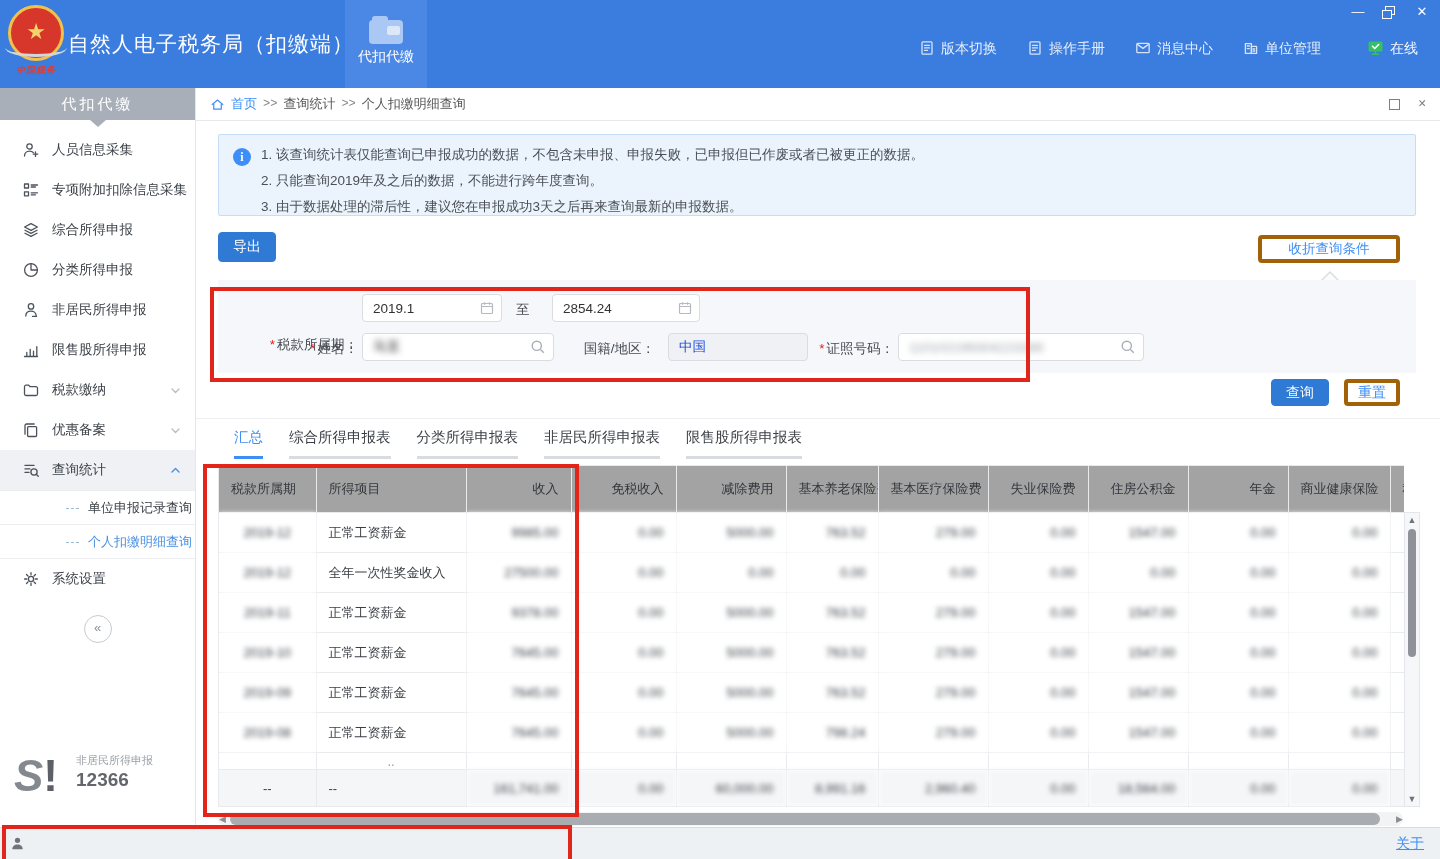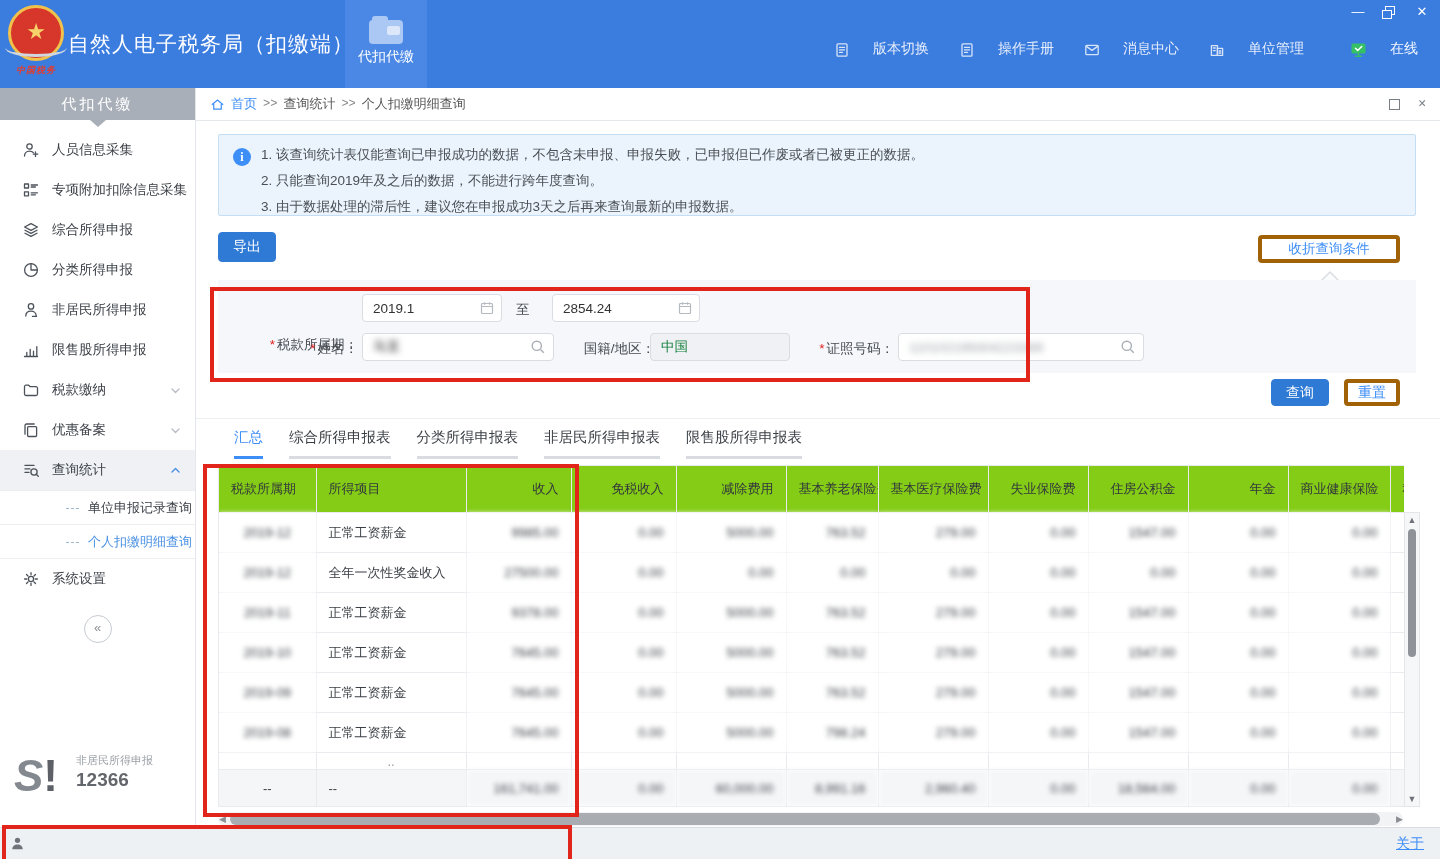--- a/index.html
+++ b/index.html
@@ -18,21 +18,21 @@
   .emblem .badge .wing{position:absolute;left:-6px;top:30px;width:62px;height:16px;border-bottom:3px solid #cfd6de;border-radius:50%;}
   .emblem .caption{margin-top:3px;text-align:center;font-size:9px;color:#e23c2e;font-weight:bold;font-style:italic;letter-spacing:1px;}
   .app-title{position:absolute;left:68px;top:30px;font-size:21px;color:#fff;letter-spacing:1px;}
   .nav-tab{position:absolute;left:345px;top:0;width:82px;height:88px;background:#4b88e5;text-align:center;cursor:pointer;}
   .nav-tab .wallet{margin:16px auto 4px;width:34px;height:28px;position:relative;}
   .nav-tab .wallet .body{position:absolute;inset:4px 0 0 0;background:#aac8f3;border-radius:4px;}
   .nav-tab .wallet .flap{position:absolute;left:3px;top:0;width:16px;height:8px;background:#aac8f3;border-radius:3px 3px 0 0;}
   .nav-tab .wallet .card{position:absolute;right:3px;top:10px;width:13px;height:9px;background:#dce8fa;border-radius:2px;}
   .nav-tab .label{color:#fff;font-size:14px;}
   .top-menu{position:absolute;right:22px;top:40px;display:flex;align-items:center;gap:30px;}
-  .top-menu .tm-item{display:flex;align-items:flex-end;gap:23px;color:#e6eefb;font-size:14px;cursor:pointer;white-space:nowrap;}
+  .top-menu .tm-item{display:flex;align-items:flex-start;gap:6px;color:#e6eefb;font-size:14px;cursor:pointer;white-space:nowrap;}
   .top-menu .tm-item.online{margin-left:16px;color:#f2f7ff;}
   .win-controls{position:absolute;right:10px;top:4px;display:flex;gap:16px;align-items:center;}
   .win-controls span{color:#fff;font-size:13px;cursor:pointer;width:16px;text-align:center;line-height:16px;}
 
   
   .sidebar{position:absolute;left:0;top:88px;width:196px;height:739px;background:#fff;border-right:1px solid #e3e6ea;box-sizing:border-box;}
   .side-cap{height:32px;background:#a9afb9;color:#fff;font-size:15px;letter-spacing:3px;text-align:center;line-height:32px;position:relative;}
   .side-cap .notch{position:absolute;left:50%;bottom:-7px;transform:translateX(-50%);width:0;height:0;border-left:8px solid transparent;border-right:8px solid transparent;border-top:7px solid #a9afb9;}
   .menu{margin-top:10px;}
   .menu-item{height:40px;display:flex;align-items:center;padding:0 14px 0 22px;cursor:pointer;position:relative;}
@@ -73,37 +73,37 @@
   .btn-outline{background:#fff;color:#3e8ef7;border:4px solid #a16207;}
   .export-btn{position:absolute;left:22px;top:144px;width:58px;height:30px;}
   .collapse-query-btn{position:absolute;left:1062px;top:147px;width:142px;height:28px;font-size:13.5px;}
   .caret-up{position:absolute;left:1124px;top:183px;width:0;height:0;border-left:10px solid transparent;border-right:10px solid transparent;border-bottom:10px solid #d9dde2;}
   .caret-up::after{content:"";position:absolute;left:-9px;top:2px;border-left:9px solid transparent;border-right:9px solid transparent;border-bottom:9px solid #fbfcfd;}
 
   .filter-panel{position:absolute;left:22px;top:192px;width:1198px;height:93px;background:#f5f7fa;}
   .f-label{position:absolute;font-size:13.5px;color:#464b52;text-align:right;white-space:nowrap;}
   .f-label .req{color:#e02020;margin-right:2px;}
   .f-input{position:absolute;height:28px;background:#fff;border:1px solid #d9dce0;border-radius:4px;box-sizing:border-box;font-size:13.5px;color:#333;display:flex;align-items:center;padding:0 26px 0 10px;}
-  .f-input.disabled{background:#eff1f4;color:#15803d;}
+  .f-input.disabled{background:#eff1f4;color:#1d4ed8;margin-left:18px;}
   .f-input .tail-ic{position:absolute;right:7px;top:50%;transform:translateY(-50%);display:flex;cursor:pointer;}
   .blur2{filter:blur(2.5px);}
   .blur3{filter:blur(3px);}
   .query-btn{position:absolute;left:1075px;top:291px;width:58px;height:27px;}
   .reset-btn{position:absolute;left:1148px;top:291px;width:56px;height:27px;}
   .hr-sep{position:absolute;left:0;top:330px;width:1244px;border-top:1px solid #eceef1;}
 
   .tabs{position:absolute;left:38px;top:340px;display:flex;gap:26px;}
   .tab{font-size:14.5px;color:#3a3f45;padding-bottom:9px;border-bottom:3px solid #d8dbdf;cursor:pointer;white-space:nowrap;}
   .tab.active{color:#3e8ef7;border-bottom-color:#3e8ef7;}
 
   
   .table-wrap{position:absolute;left:22px;top:377px;width:1185px;height:342px;overflow:hidden;border-left:1px solid #e8eaee;}
   table{border-collapse:collapse;table-layout:fixed;width:1286px;}
   th,td{border:1px solid #e8eaee;border-left:none;font-size:13px;padding:0 12px;box-sizing:border-box;overflow:hidden;white-space:nowrap;}
-  thead th{height:47px;background:#84cc16;color:#33373c;font-weight:normal;}
+  thead th{height:47px;background:#a3a3a3;color:#33373c;font-weight:normal;}
   tbody td{height:40px;color:#3a3f45;background:#fff;}
   tr.partial td{height:17px;color:#9aa0a6;background:#fff;}
   tr.summary td{height:37px;background:#f5f6f8;}
   .al{text-align:left;} .ar{text-align:right;} .ac{text-align:center;}
   .vscroll{position:absolute;left:1208px;top:424px;width:16px;height:295px;background:#f6f7f8;border:1px solid #e4e6ea;box-sizing:border-box;}
   .vscroll .arr{position:absolute;left:0;width:14px;text-align:center;color:#707必478;color:#70747a;font-size:9px;cursor:pointer;}
   .vscroll .arr.up{top:2px;} .vscroll .arr.down{bottom:2px;}
   .vscroll .thumb{position:absolute;left:3px;top:16px;width:8px;height:128px;background:#8f9399;border-radius:4px;cursor:pointer;}
   .hscroll{position:absolute;left:22px;top:724px;width:1185px;height:14px;background:#f2f3f4;border-radius:7px;}
   .hscroll .thumb{position:absolute;left:12px;top:1px;width:1150px;height:12px;background:#a9acb1;border-radius:6px;cursor:pointer;}

